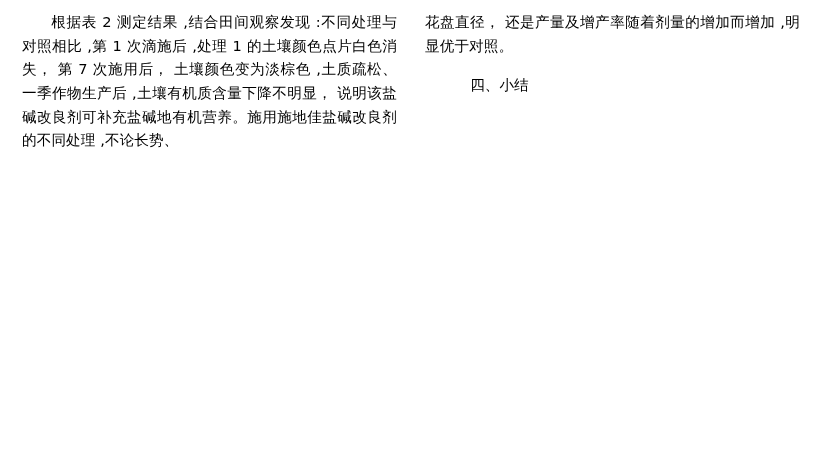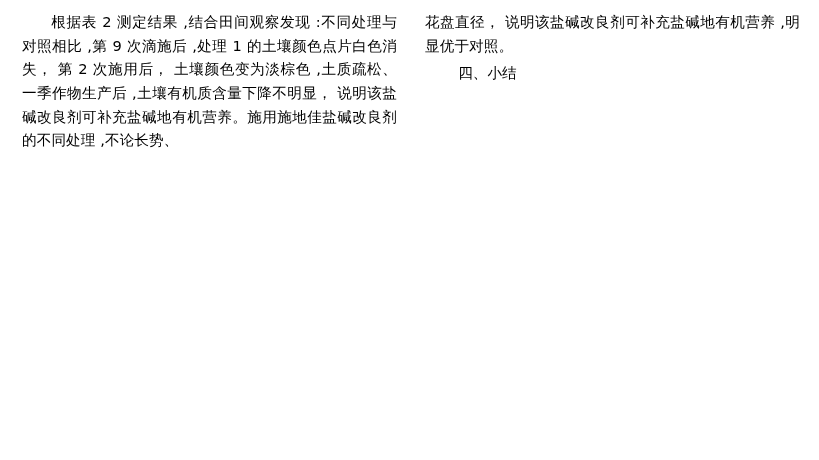--- a/index.html
+++ b/index.html
@@ -39,33 +39,33 @@
     margin: 0 0 0 0;
     letter-spacing: 0.1px;
   }
   .indent {
     text-indent: 2em;
   }
   .heading {
     font-size: 14.6px;
     line-height: 1.62;
     text-indent: 2em;
-    margin: 4px;
+    margin: 16px;
     font-weight: normal;
   }
 </style>
 </head>
 <body>
 
 <div class="page">
   <div class="columns">
 
     <div class="column">
-      <p class="para indent">根据表 2 测定结果 ,结合田间观察发现 :不同处理与对照相比 ,第 9 次滴施后 ,处理 1 的土壤颜色点片白色消失， 第 2 次施用后， 土壤颜色变为淡棕色 ,土质疏松、一季作物生产后 ,土壤有机质含量下降不明显， 说明该盐碱改良剂可补充盐碱地有机营养。施用施地佳盐碱改良剂的不同处理 ,不论长势、</p>
+      <p class="para indent">根据表 2 测定结果 ,结合田间观察发现 :不同处理与对照相比 ,第 1 次滴施后 ,处理 1 的土壤颜色点片白色消失， 第 7 次施用后， 土壤颜色变为淡棕色 ,土质疏松、一季作物生产后 ,土壤有机质含量下降不明显， 说明该盐碱改良剂可补充盐碱地有机营养。施用施地佳盐碱改良剂的不同处理 ,不论长势、</p>
     </div>
 
     <div class="column">
-      <p class="para">花盘直径， 说明该盐碱改良剂可补充盐碱地有机营养 ,明显优于对照。</p>
+      <p class="para">花盘直径， 还是产量及增产率随着剂量的增加而增加 ,明显优于对照。</p>
       <p class="heading">四、小结</p>
     </div>
 
   </div>
 </div>
 
 </body></html>

